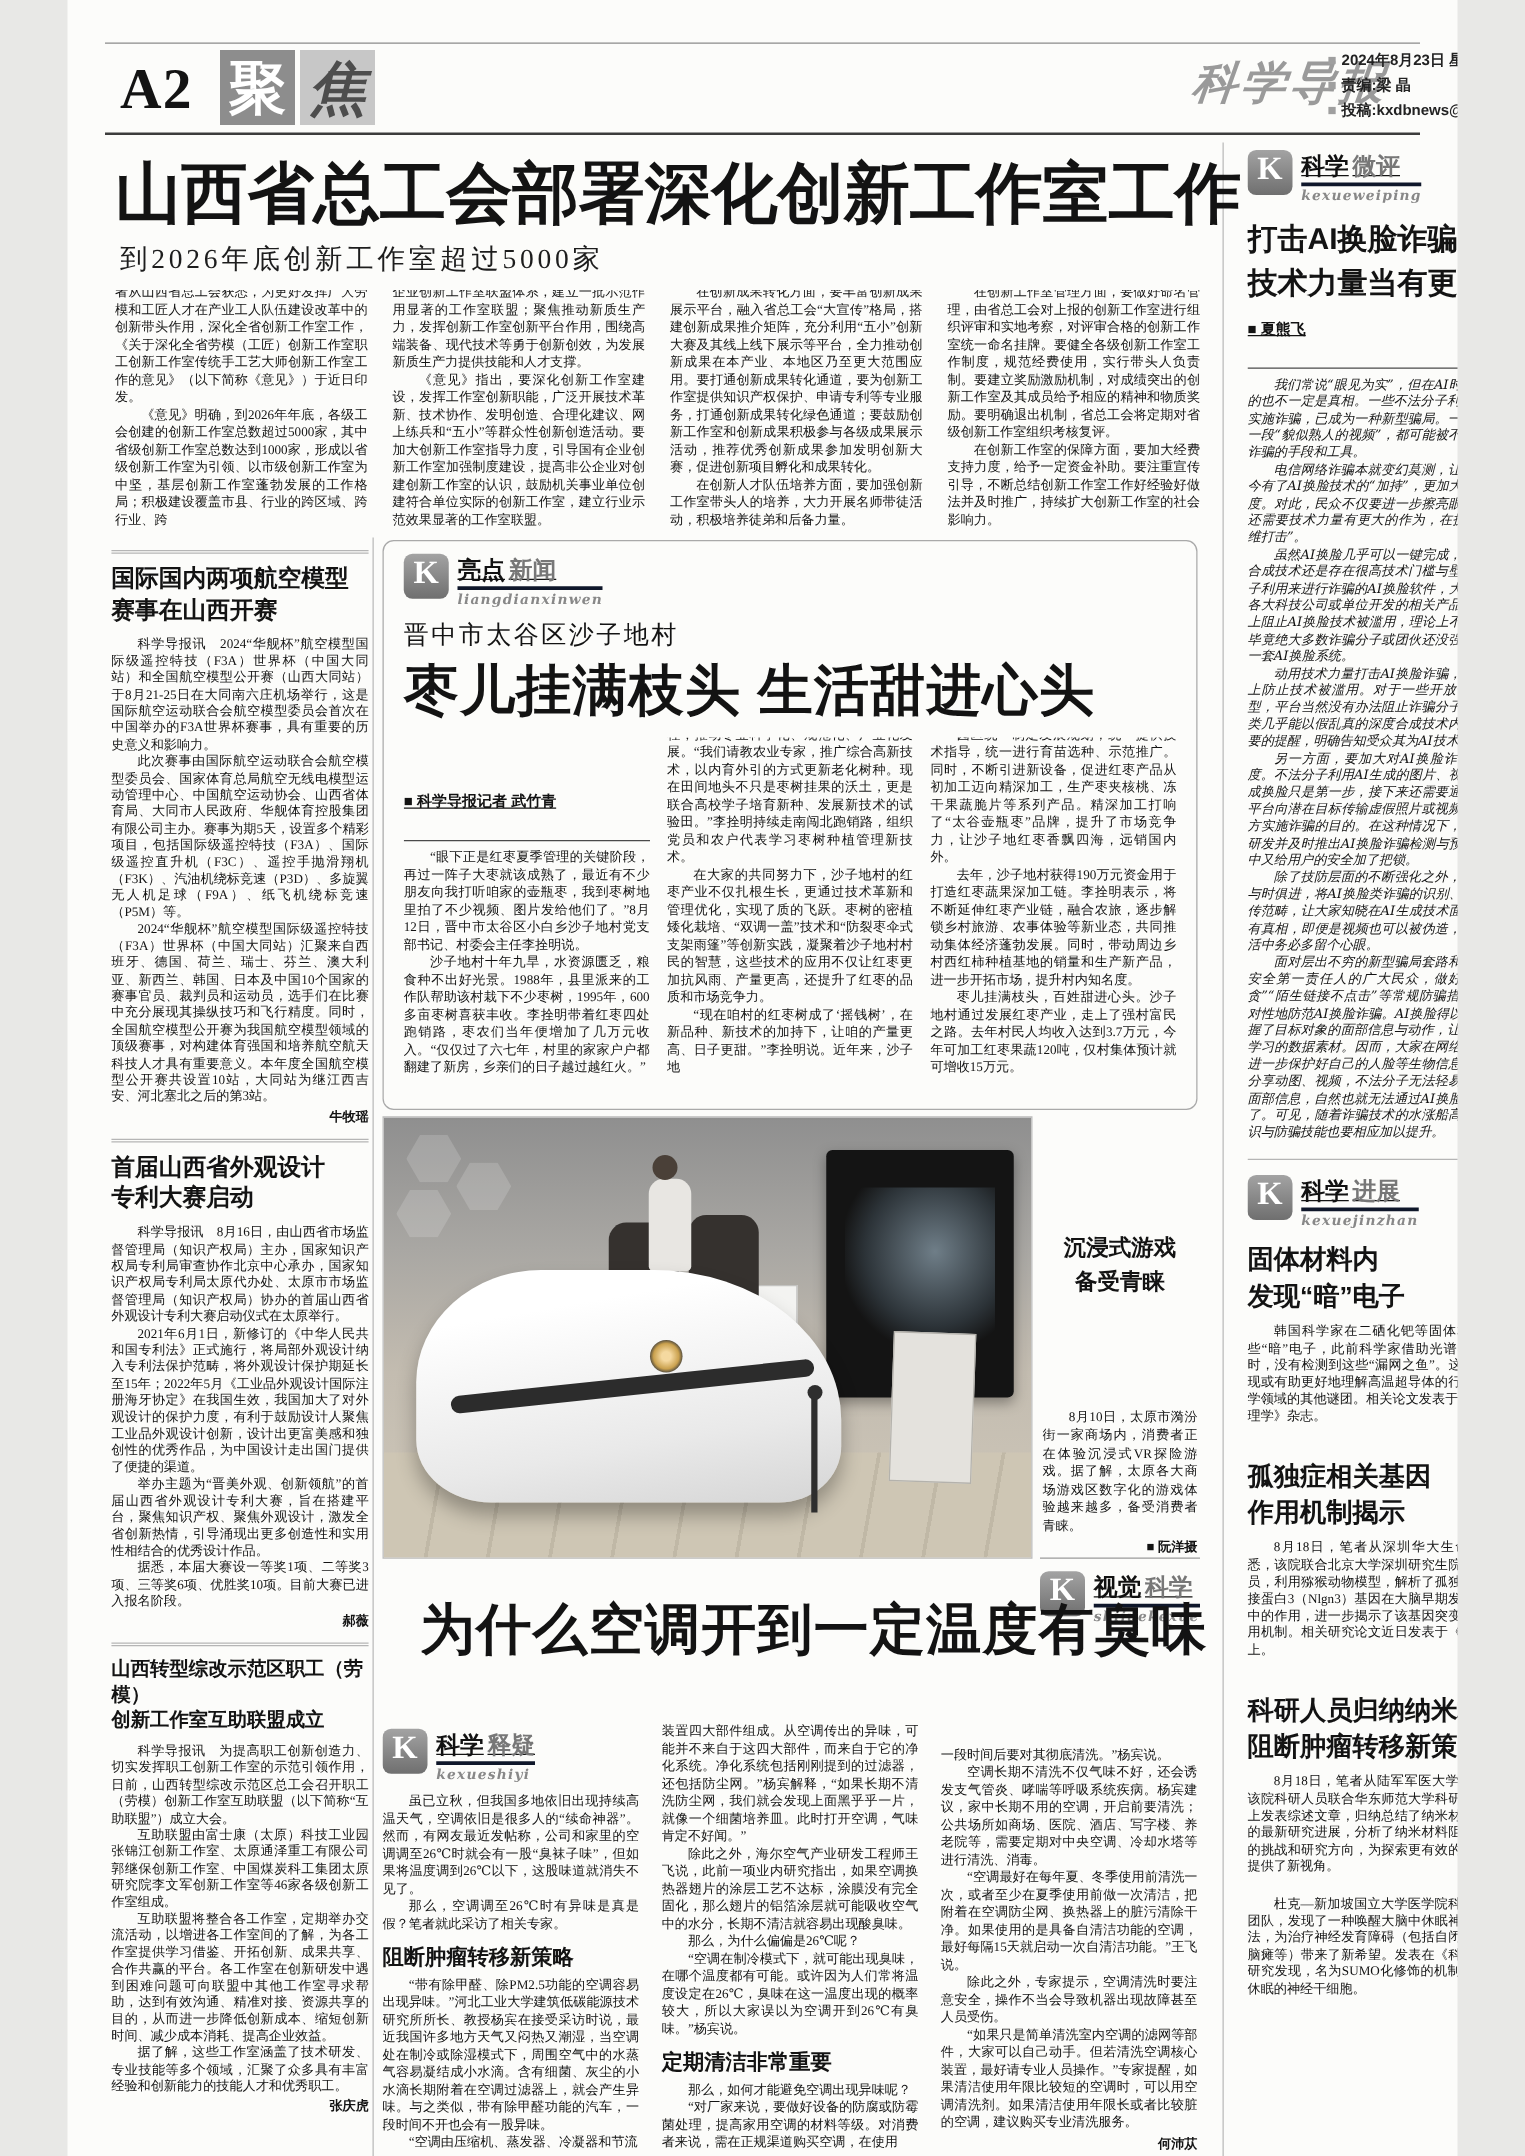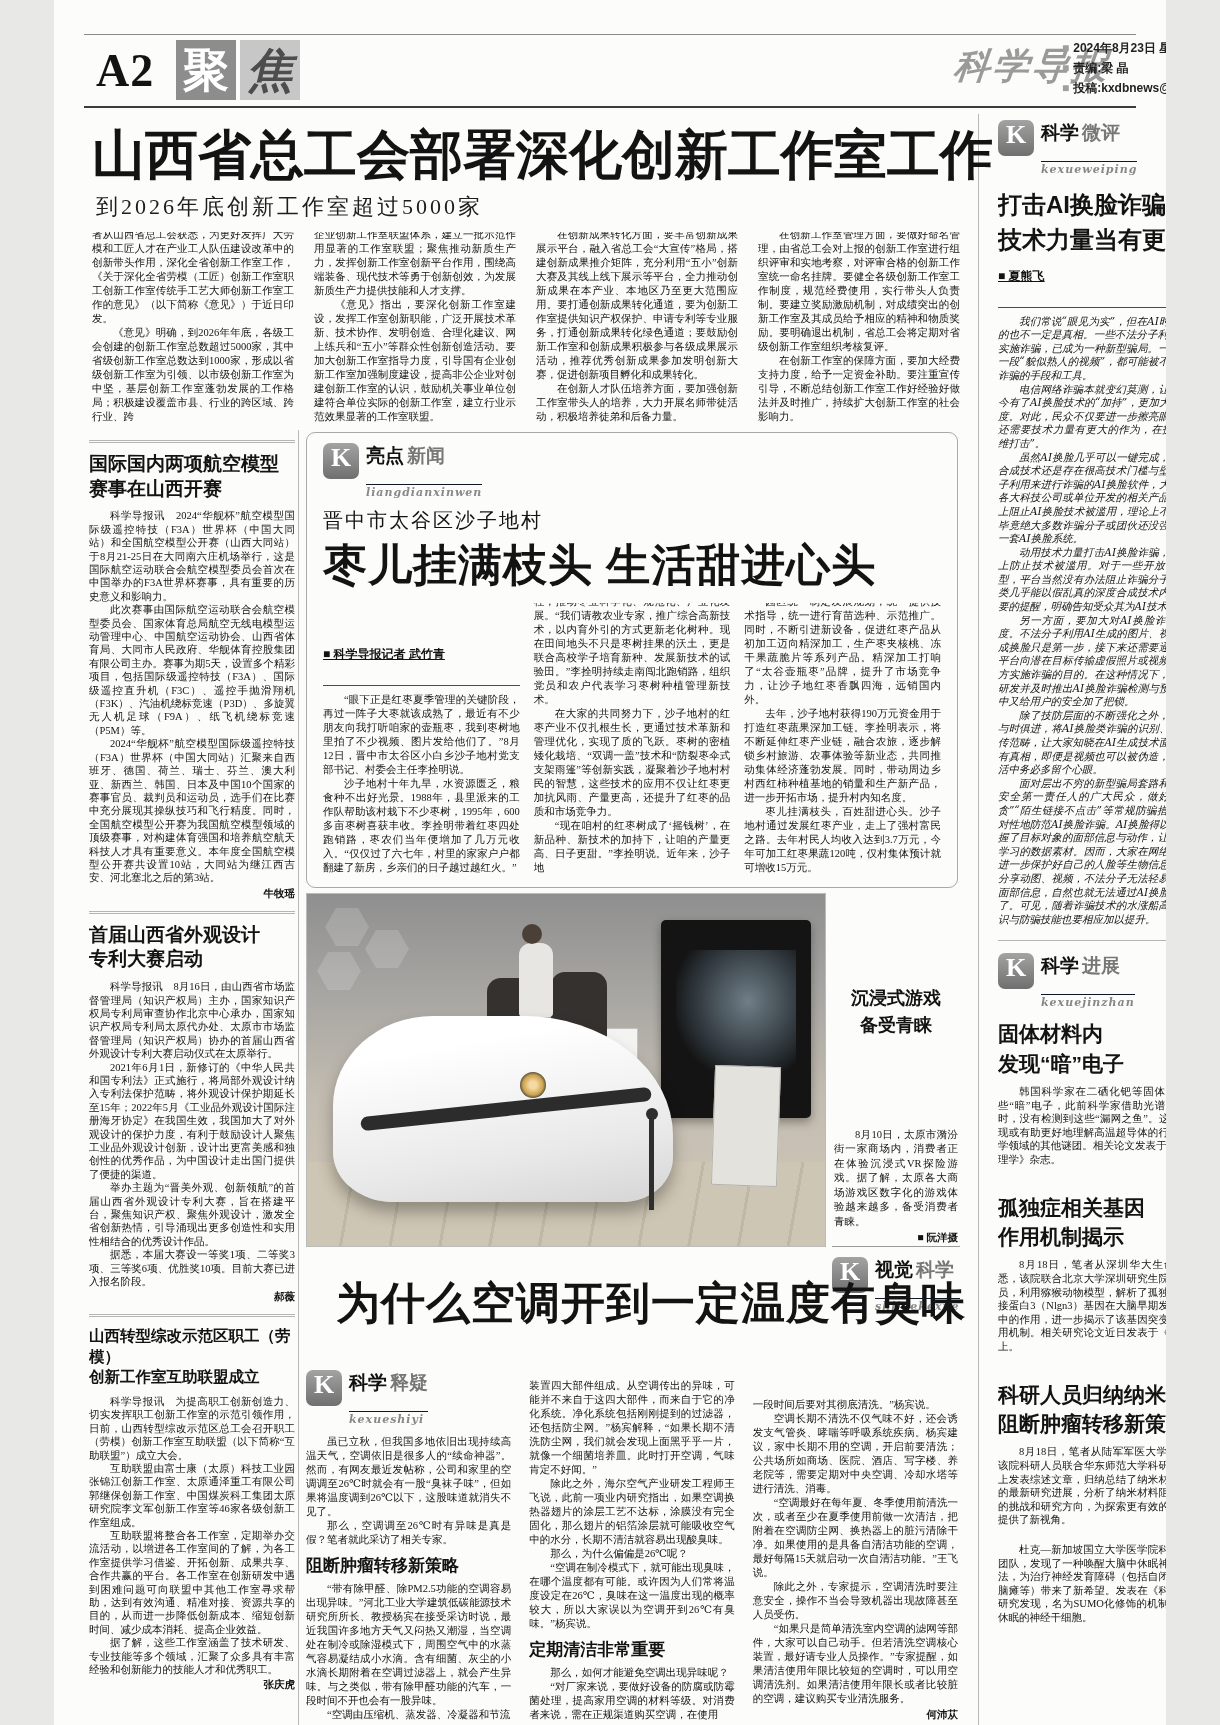--- a/index.html
+++ b/index.html
@@ -25,21 +25,21 @@
   .body-txt p{margin:0;text-indent:2em;}
   .cont p:first-child{text-indent:0;}
   .sig{display:block;text-align:right;font:700 10.5px "Liberation Sans",sans-serif;margin-top:2px;}
   .crosshead{font:700 17px "Liberation Sans",sans-serif;margin:7px 0 5px;text-indent:0;}
   .byline-box{font:700 12px "Liberation Sans",sans-serif;border-bottom:1px solid #4a4a4a;padding:4px 0 22px;margin-bottom:7px;text-decoration:underline;}
 
   
   .sec-logo{display:flex;align-items:flex-start;gap:7px;}
   .k-badge{width:36px;height:36px;border-radius:7px;background:linear-gradient(#a3a3a3,#6f6f6f);
            color:#fff;text-align:center;line-height:36px;font:900 26px "Liberation Serif",serif;flex:0 0 auto;}
-  .sec-line{display:block;border-bottom:1px solid #0f172a;padding-bottom:15px;white-space:nowrap;}
+  .sec-line{display:block;border-bottom:3px solid #0f172a;padding-bottom:0;white-space:nowrap;text-decoration:underline;}
   .sec-line b{font:900 19px "Liberation Sans",sans-serif;color:#111;}
   .sec-line i{font:700 19px "DejaVu Serif",serif;color:#777;margin-left:3px;}
   .pinyin{display:block;font:italic 700 11px "DejaVu Serif",serif;color:#888;letter-spacing:1px;margin-top:1px;}
 
   
   .lead-headline{font:900 53px "Liberation Sans",sans-serif;letter-spacing:0;white-space:nowrap;}
   .lead-subhead{font:400 22px "Liberation Serif",serif;letter-spacing:3px;color:#1d1d1d;}
   .lead-body{display:flex;gap:20px;overflow:hidden;}
   .lead-body>div{flex:1;}
 

